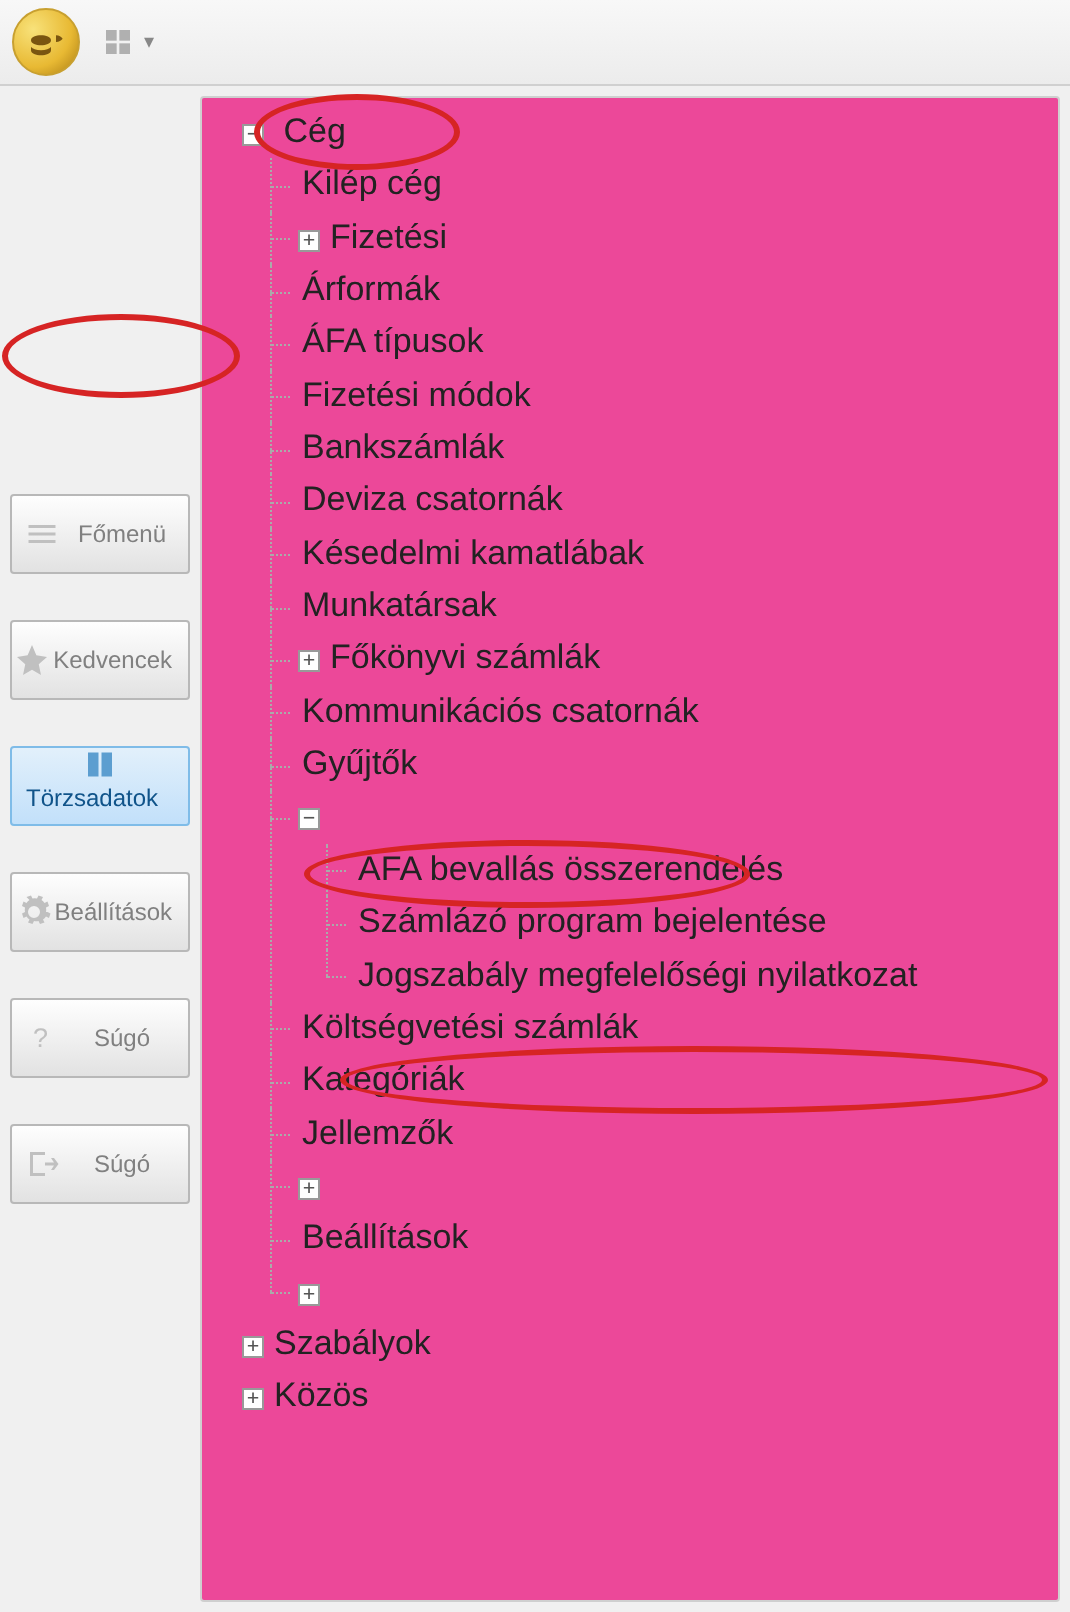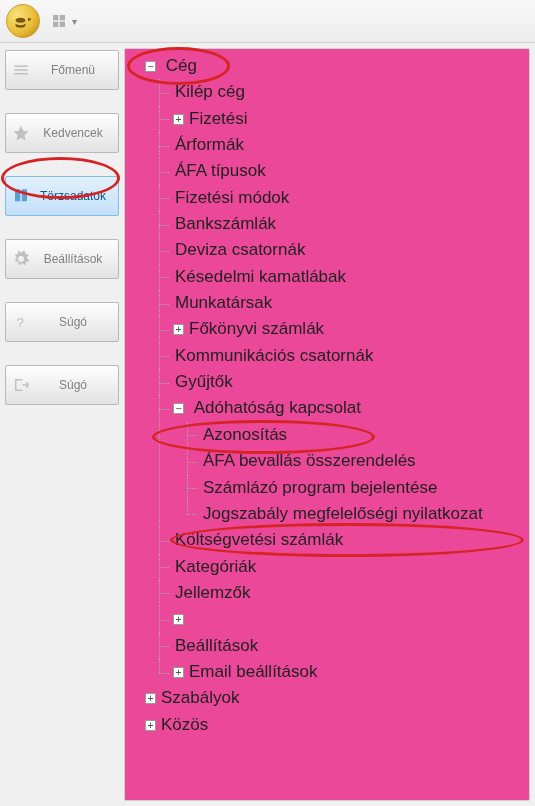--- a/index.html
+++ b/index.html
@@ -33,42 +33,44 @@
     align-items: center; justify-content: center;
     color: #888;
     margin-right: 2px;
   }
   .qat-caret { font-size: 10px; color: #888; margin-left: 2px; }
   .layout {
     display: flex;
     height: calc(100% - 43px);
   }
   .sidebar {
-    width: 124px;
+    width: 100px;
     padding: 7px 5px;
     display: flex;
     flex-direction: column;
     gap: 23px;
+    justify-content: center;
   }
   .side-btn {
     display: flex;
     align-items: center;
     height: 40px;
     background: linear-gradient(to bottom, #fefefe, #e2e2e2);
     border: 1px solid #b8b8b8;
     border-radius: 2px;
     font-size: 12px;
     color: #808080;
     cursor: pointer;
     overflow: hidden;
   }
   .side-btn.active {
     background: linear-gradient(to bottom, #e2f0fb, #c2e0fa);
     border-color: #7fbce8;
     color: #10548a;
+    flex-direction: column;
   }
   .side-icon {
     width: 30px;
     display: flex;
     align-items: center; justify-content: center;
     color: #c0c0c0;
   }
   .side-btn.active .side-icon { color: #5c9ed0; }
   .side-label { flex: 1; text-align: center; padding-right: 8px; }
   .tree-panel {
@@ -234,34 +236,32 @@
             <li><span class="node-label">Fizetési módok</span></li>
             <li><span class="node-label">Bankszámlák</span></li>
             <li><span class="node-label">Deviza csatornák</span></li>
             <li><span class="node-label">Késedelmi kamatlábak</span></li>
             <li><span class="node-label">Munkatársak</span></li>
             <li><span class="expander plus"></span><span class="node-label">Főkönyvi számlák</span></li>
             <li><span class="node-label">Kommunikációs csatornák</span></li>
             <li><span class="node-label">Gyűjtők</span></li>
             <li>
               <span class="expander minus"></span>
-              <span class="node-label">Adóhatóság kapcsolat</span>
               <ul>
-                <li><span class="node-label">Azonosítás</span></li>
                 <li><span class="node-label">ÁFA bevallás összerendelés</span></li>
                 <li><span class="node-label">Számlázó program bejelentése</span></li>
                 <li><span class="node-label">Jogszabály megfelelőségi nyilatkozat</span></li>
               </ul>
             </li>
             <li><span class="node-label">Költségvetési számlák</span></li>
             <li><span class="node-label">Kategóriák</span></li>
             <li><span class="node-label">Jellemzők</span></li>
             <li><span class="expander plus"></span></li>
             <li><span class="node-label">Beállítások</span></li>
-            <li><span class="expander plus"></span><span class="node-label">Email beállítások</span></li>
+            <li><span class="expander plus"></span></li>
           </ul>
         </li>
         <li><span class="expander plus"></span><span class="node-label">Szabályok</span></li>
         <li><span class="expander plus"></span><span class="node-label">Közös</span></li>
       </ul>
     </div>
   </div>
 </div>
 
 <div class="anno" style="left:127px; top:47px;  width:103px; height:38px;"></div>

